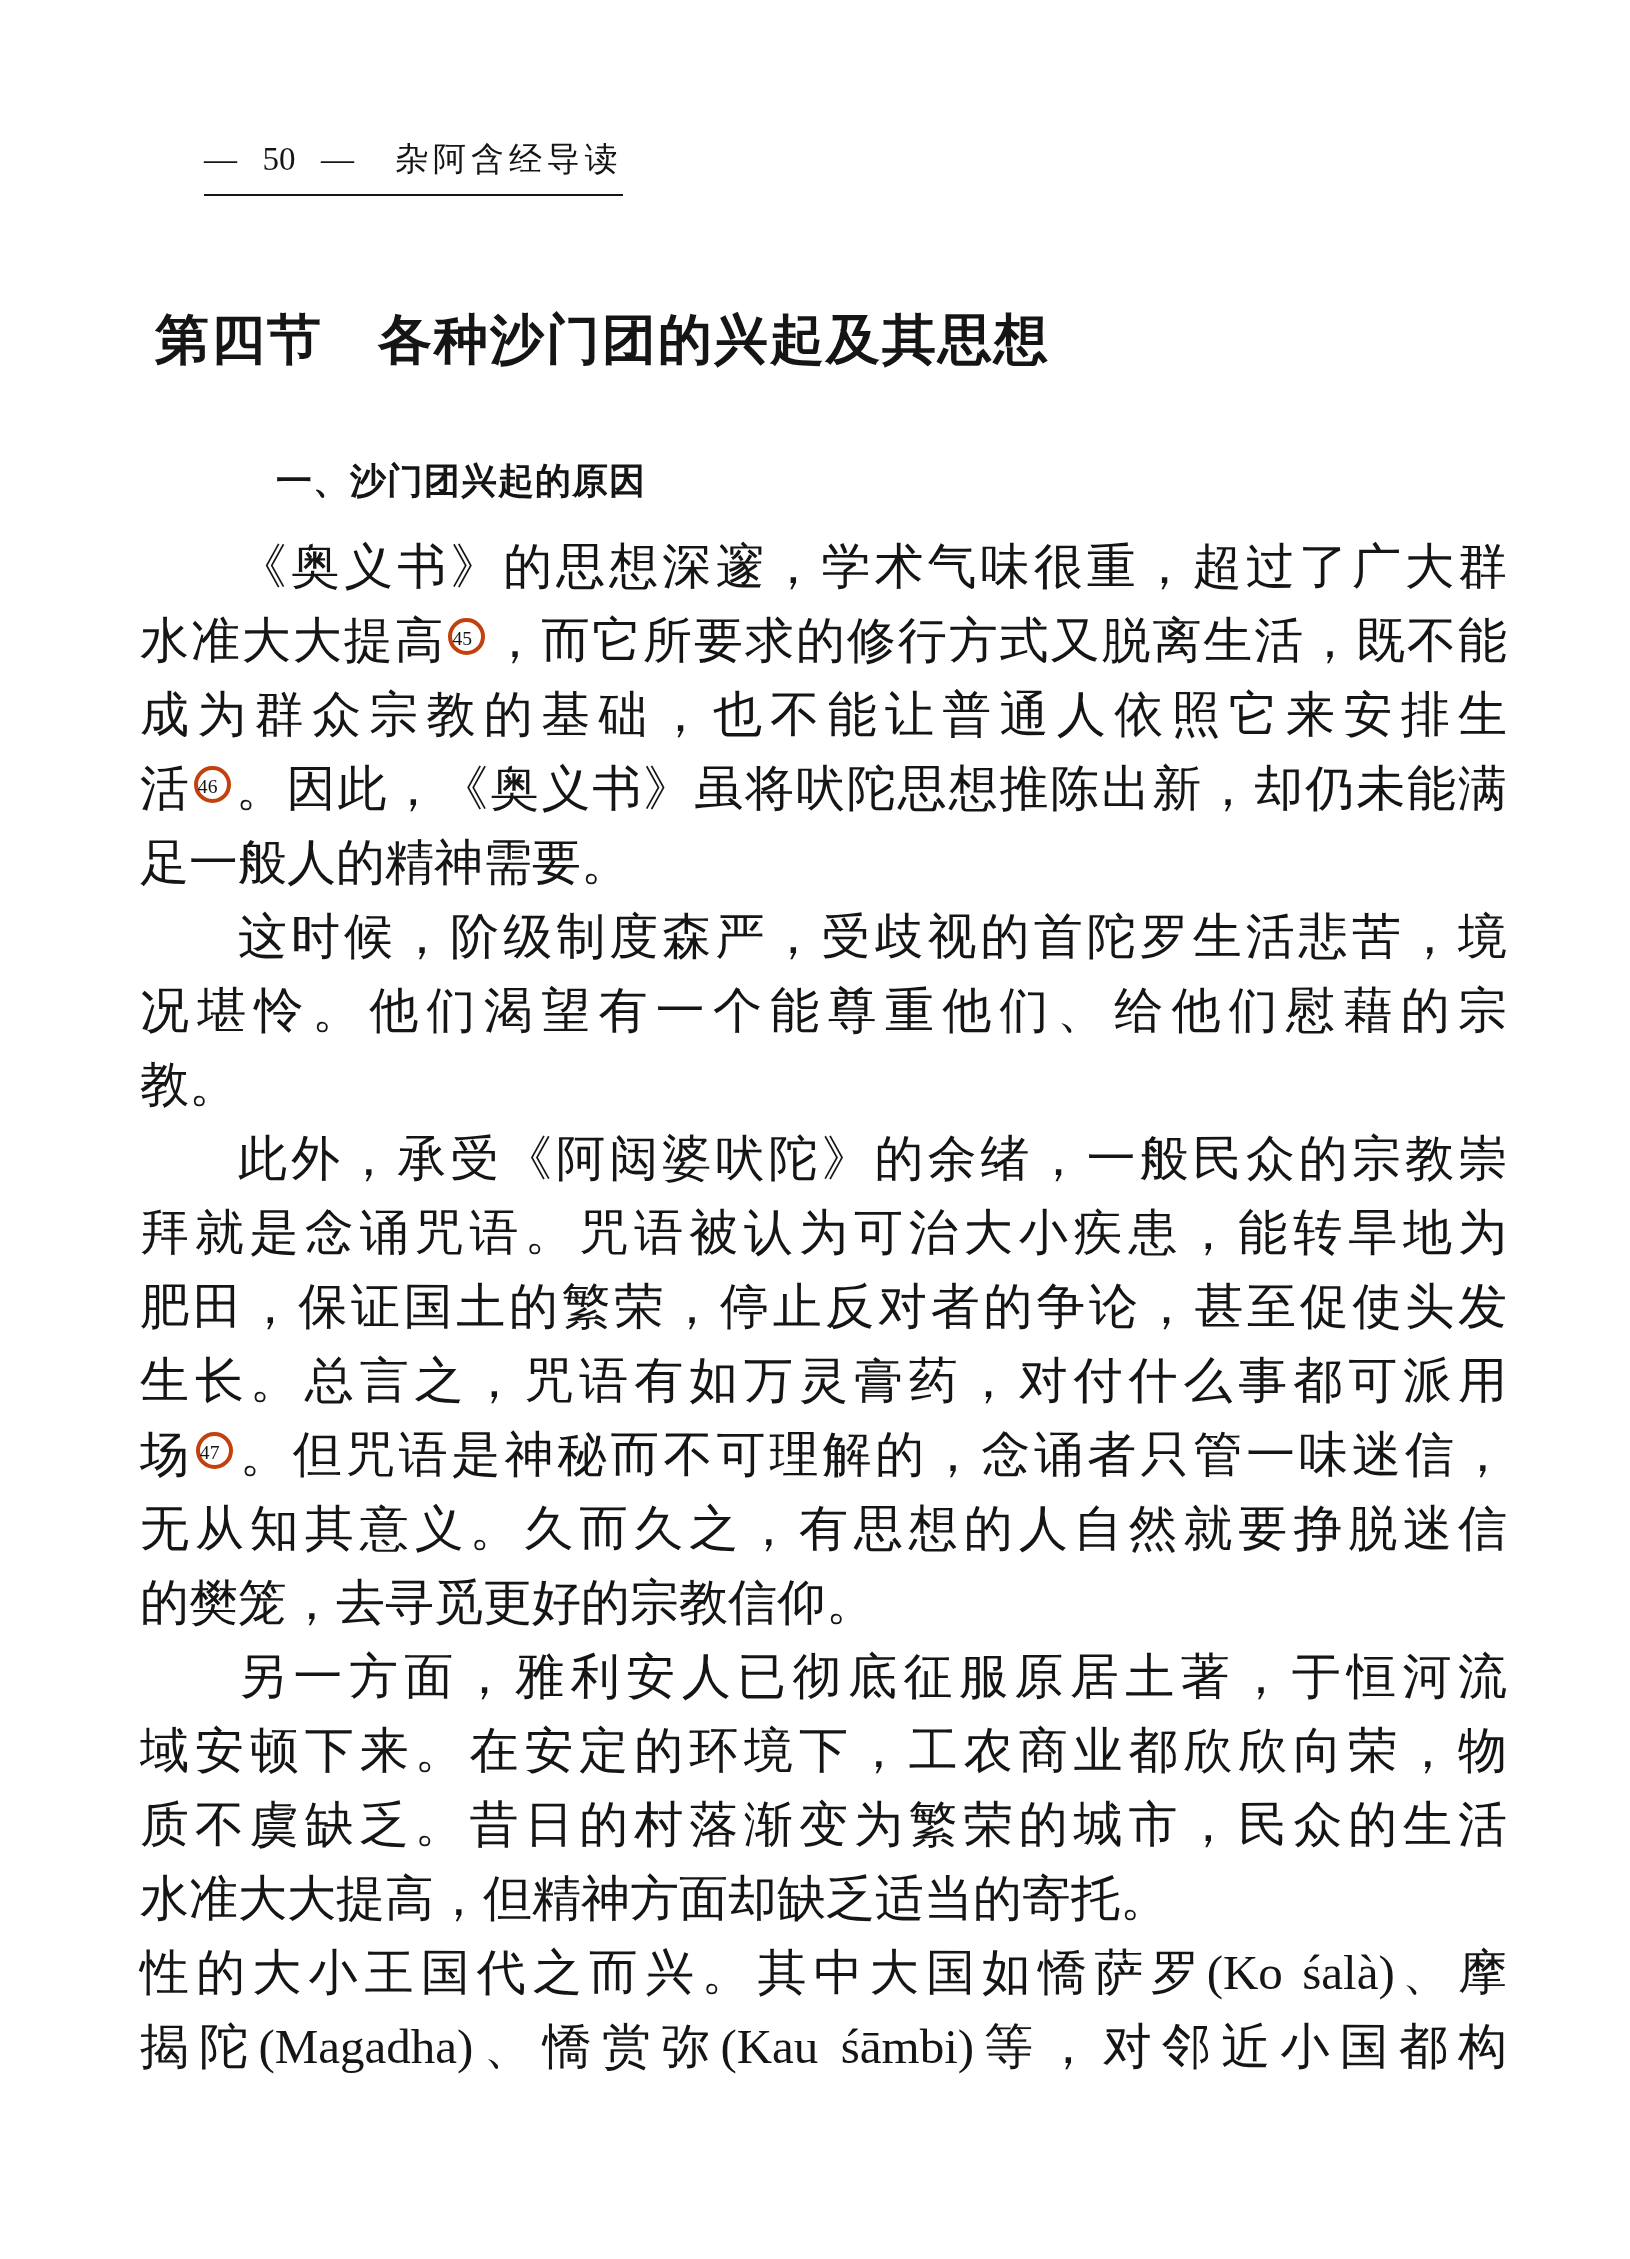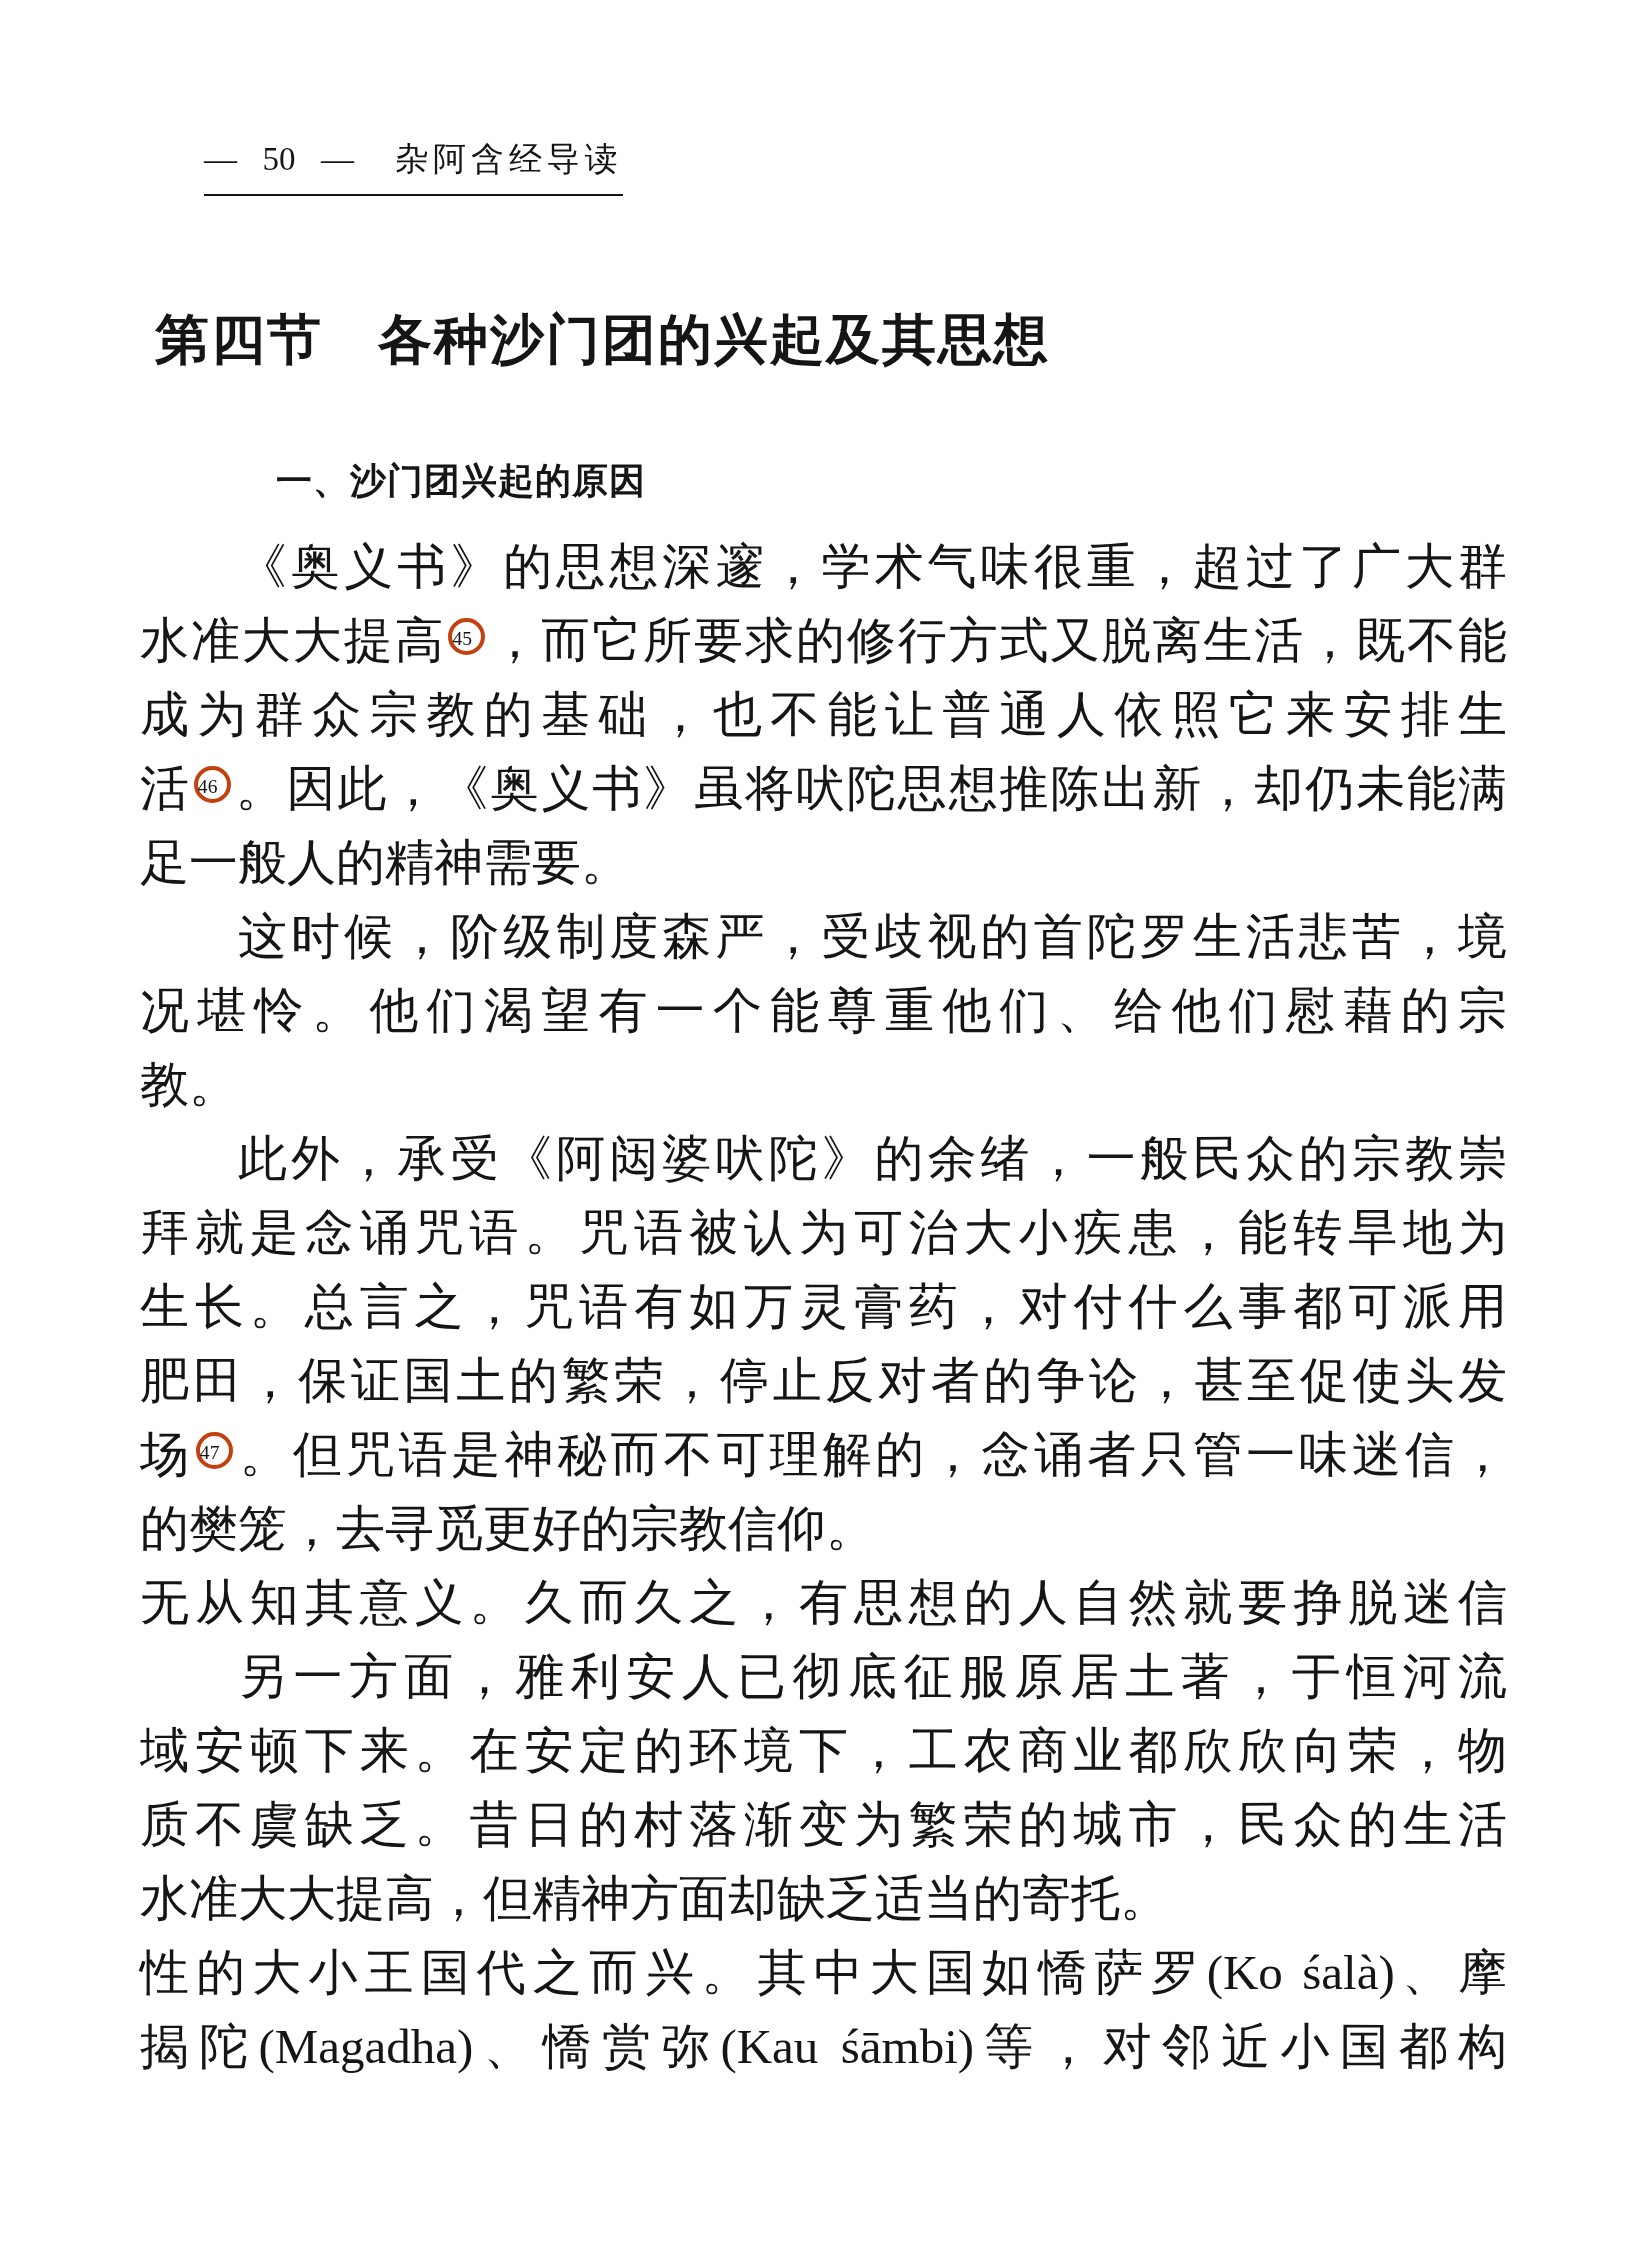--- a/index.html
+++ b/index.html
@@ -114,25 +114,25 @@
         <div class="line"><span>足一般人的精神需要。</span></div>
       </div>
       <div>
         <div class="line ind j"><span>这时候，阶级制度森严，受歧视的首陀罗生活悲苦，境</span></div>
         <div class="line j"><span>况堪怜。他们渴望有一个能尊重他们、给他们慰藉的宗</span></div>
         <div class="line"><span>教。</span></div>
       </div>
       <div>
         <div class="line ind j"><span>此外，承受《阿闼婆吠陀》的余绪，一般民众的宗教崇</span></div>
         <div class="line j"><span>拜就是念诵咒语。咒语被认为可治大小疾患，能转旱地为</span></div>
+        <div class="line j"><span>肥田，保证国土的繁荣，停止反对者的争论，甚至促使头发</span></div>
         <div class="line j"><span>生长。总言之，咒语有如万灵膏药，对付什么事都可派用</span></div>
-        <div class="line j"><span>肥田，保证国土的繁荣，停止反对者的争论，甚至促使头发</span></div>
         <div class="line j"><span>场</span><span class="fn">47</span><span>。但咒语是神秘而不可理解的，念诵者只管一味迷信，</span></div>
+        <div class="line j"><span>无从知其意义。久而久之，有思想的人自然就要挣脱迷信</span></div>
         <div class="line"><span>的樊笼，去寻觅更好的宗教信仰。</span></div>
-        <div class="line j"><span>无从知其意义。久而久之，有思想的人自然就要挣脱迷信</span></div>
       </div>
       <div>
         <div class="line ind j"><span>另一方面，雅利安人已彻底征服原居土著，于恒河流</span></div>
         <div class="line j"><span>域安顿下来。在安定的环境下，工农商业都欣欣向荣，物</span></div>
         <div class="line j"><span>质不虞缺乏。昔日的村落渐变为繁荣的城市，民众的生活</span></div>
         <div class="line"><span>水准大大提高，但精神方面却缺乏适当的寄托。</span></div>
       </div>
       <div>
         <div class="line j"><span>性的大小王国代之而兴。其中大国如憍萨罗(Ko śalà)、摩</span></div>
         <div class="line j"><span>揭陀(Magadha)、憍赏弥(Kau śāmbi)等，对邻近小国都构</span></div>

